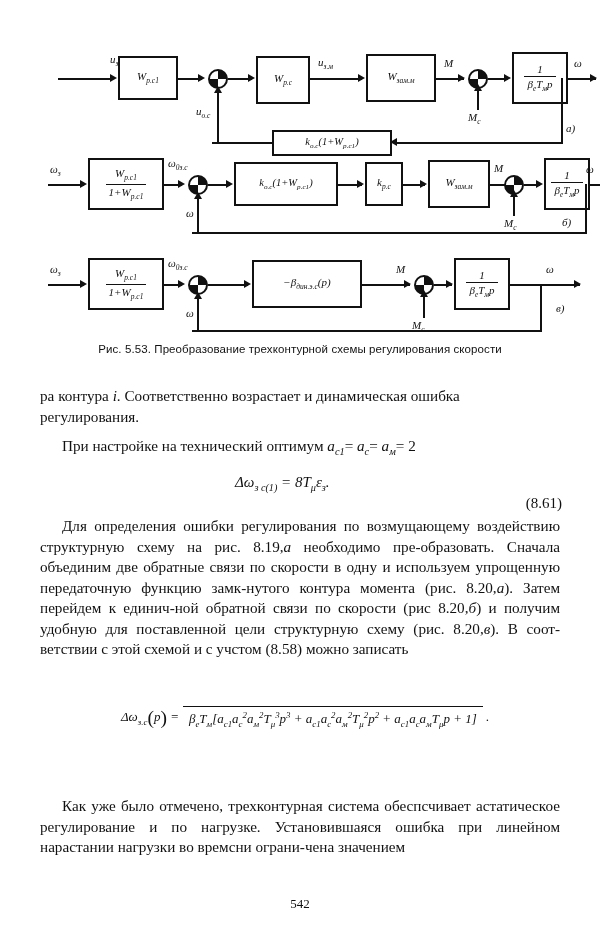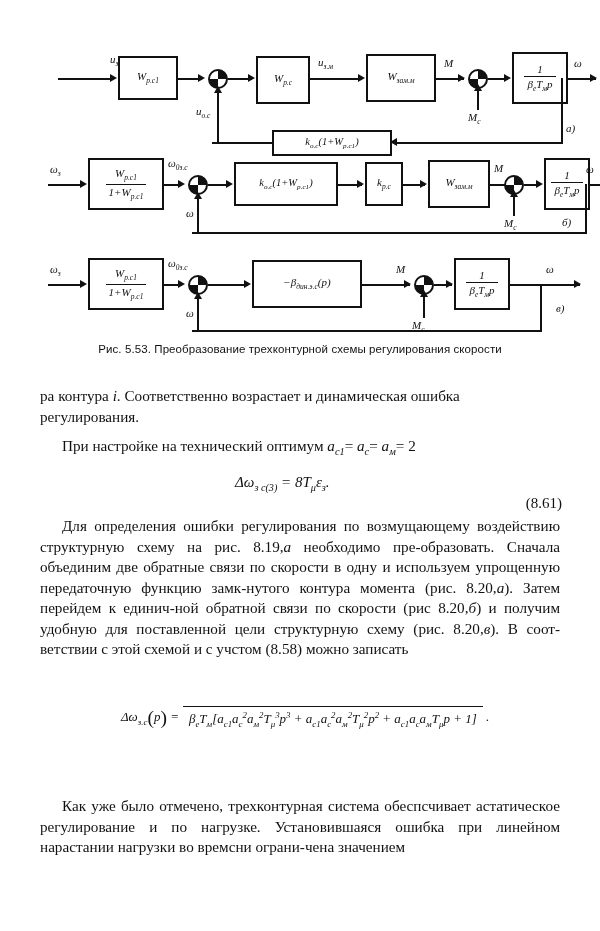--- a/index.html
+++ b/index.html
@@ -356,21 +356,21 @@
   <div class="para" style="top:386px;">
     <span>ра контура <i>i</i>. Соответственно возрастает и динамическая ошибка</span><br>
     <span>регулирования.</span>
   </div>
 
   <div class="para" style="top:436px;">
     <span class="ind"></span>При настройке на технический оптимум <i>a</i><sub>с1</sub>= <i>a</i><sub>с</sub>= <i>a</i><sub>м</sub>= 2
   </div>
 
   <div class="eqn" style="left:235px;top:474px;">
-    Δ<i>ω</i><sub>з с(3)</sub> = 8<i>T</i><sub>μ</sub><i>ε</i><sub>з</sub>.
+    Δ<i>ω</i><sub>з с(1)</sub> = 8<i>T</i><sub>μ</sub><i>ε</i><sub>з</sub>.
   </div>
   <div class="eqno" style="top:474px;">(8.61)</div>
 
   <div class="para" style="top:516px;">
     <span class="ind"></span>Для определения ошибки регулирования по возмущающему
     воздействию структурную схему на рис. 8.19,<i>а</i> необходимо пре-образовать.
     Сначала объединим две обратные связи по скорости в одну и используем
     упрощенную передаточную функцию замк-нутого контура момента (рис. 8.20,<i>а</i>).
     Затем перейдем к единич-ной обратной связи по скорости (рис 8.20,<i>б</i>) и получим
     удобную для поставленной цели структурную схему (рис. 8.20,<i>в</i>). В соот-ветствии
@@ -386,14 +386,15 @@
     </span>
     <span style="margin-left:3px;font-style:normal;">.</span>
   </div>
 
   <div class="para" style="top:796px;">
     <span class="ind"></span>Как уже было отмечено, трехконтурная система обеспсчивает
     астатическое регулирование и по нагрузке. Установившаяся
     ошибка при линейном нарастании нагрузки во времсни ограни-чена значением
   </div>
 
+  <div class="pageno" style="top:896px;">542</div>
 
 </div>
 
 </body></html>

